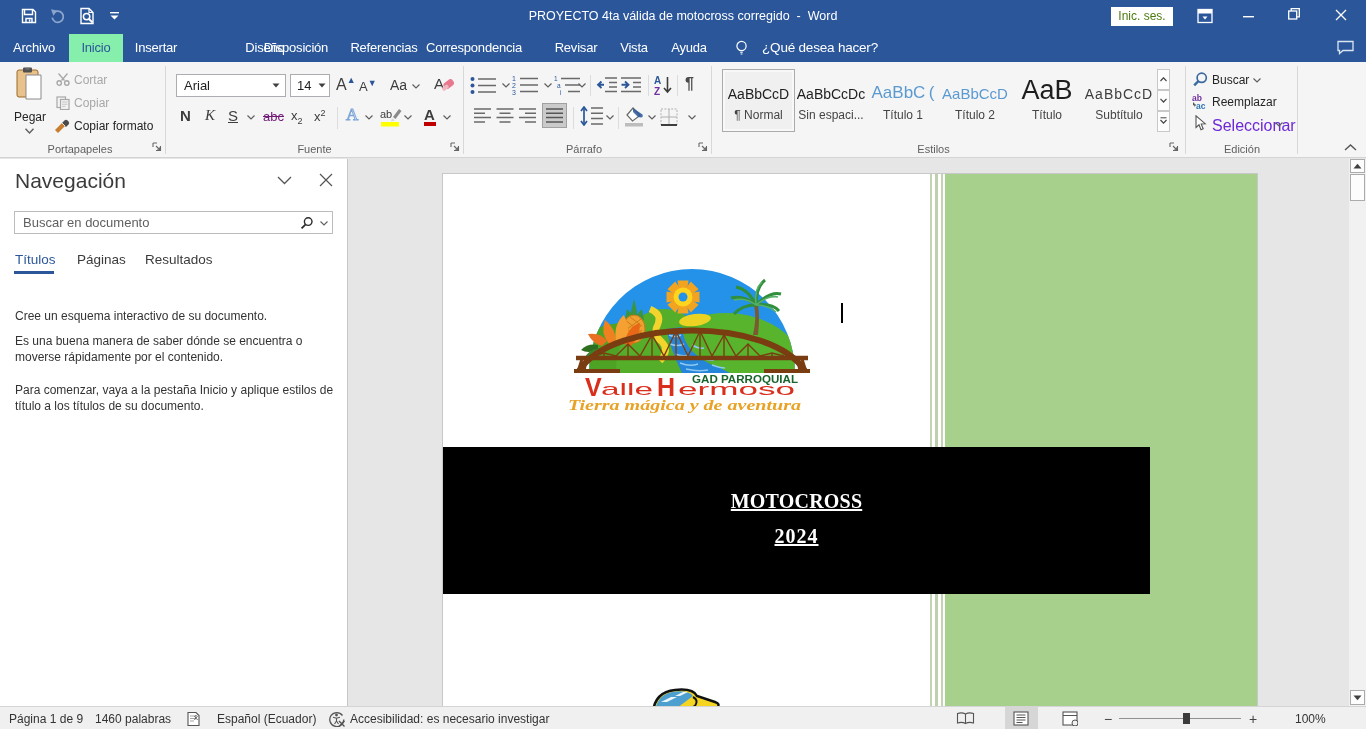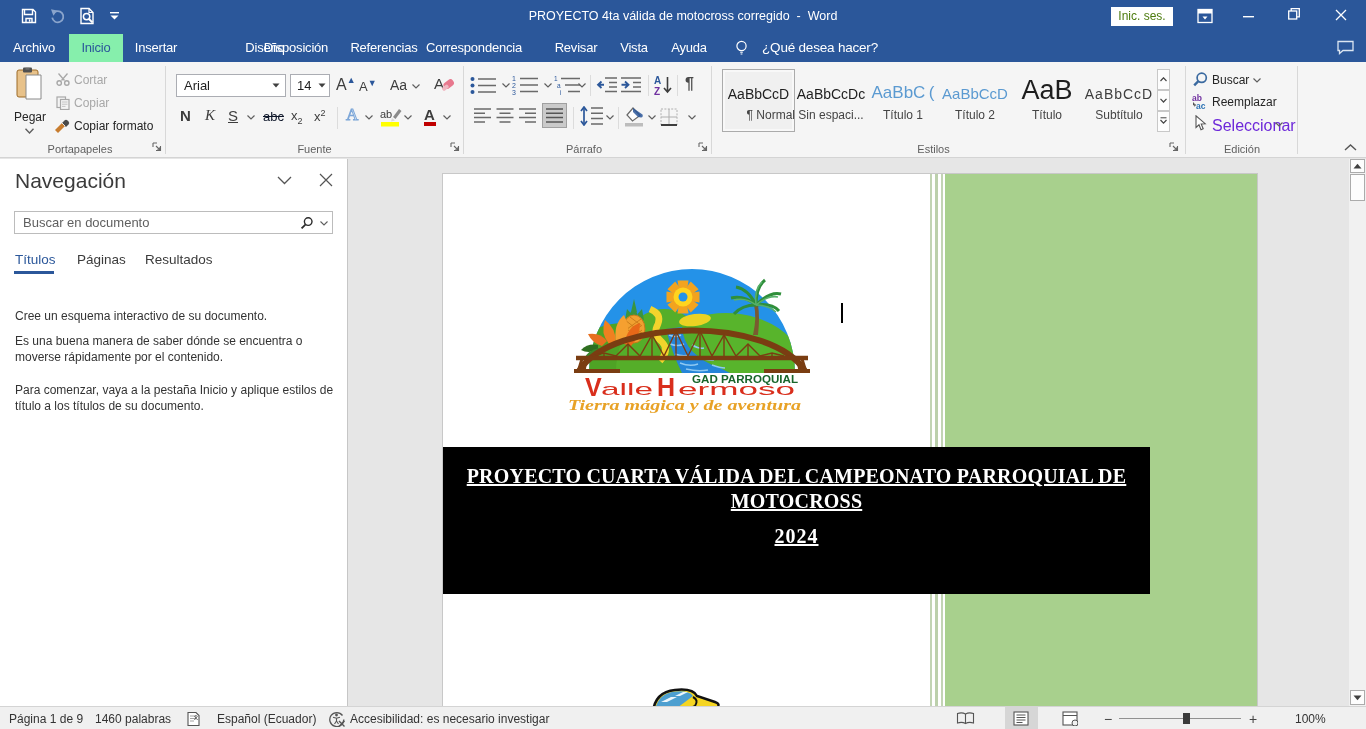--- a/index.html
+++ b/index.html
@@ -150,21 +150,21 @@
       <text x="0" y="14" font-size="15" fill="#3d3d3d" font-family="Liberation Sans">A</text>
       <rect x="9" y="6" width="11" height="7" rx="3.2" fill="#e8788e" transform="rotate(-38 14 9)"></rect>
       <rect x="8" y="11" width="7" height="4" rx="1.5" fill="#f0b7c2" transform="rotate(-38 11 13)"></rect>
     </svg>
     <div class="abs" style="left:180px;top:45px;width:14px;font-size:15px;font-weight:bold;color:#3d3d3d;">N</div>
     <div class="abs" style="left:205px;top:45px;width:14px;font-size:15px;font-style:italic;font-family:'Liberation Serif',serif;color:#3d3d3d;">K</div>
     <div class="abs" style="left:228px;top:45px;width:14px;font-size:15px;text-decoration:underline;color:#3d3d3d;">S</div>
     <svg class="abs" style="left:247px;top:53px;" width="8" height="5" viewBox="0 0 8 5">
         <path d="M0.5 0.5 L4 4 L7.5 0.5" fill="none" stroke="#5f5f5f" stroke-width="1.2"></path>
       </svg>
-    <div class="abs" style="left:263px;top:47px;font-size:13px;color:#0f172a;text-decoration:line-through;">abc</div>
+    <div class="abs" style="left:263px;top:47px;font-size:13px;color:#701a75;text-decoration:line-through;">abc</div>
     <div class="abs" style="left:291px;top:46px;font-size:13px;color:#3d3d3d;">x<sub style="font-size:9px;">2</sub></div>
     <div class="abs" style="left:314px;top:46px;font-size:13px;color:#3d3d3d;">x<sup style="font-size:9px;">2</sup></div>
     <div class="gsep" style="left:337px;top:45px;height:22px;background:#dcdcdc;"></div>
     <div class="abs" style="left:346px;top:43px;font-size:17px;font-family:'Liberation Serif',serif;color:#eef4fa;-webkit-text-stroke:1px #7da7d8;">A</div>
     <svg class="abs" style="left:365px;top:53px;" width="8" height="5" viewBox="0 0 8 5">
         <path d="M0.5 0.5 L4 4 L7.5 0.5" fill="none" stroke="#5f5f5f" stroke-width="1.2"></path>
       </svg>
     <svg class="abs" style="left:380px;top:45px;" width="22" height="20" viewBox="0 0 22 20">
       <text x="0" y="11" font-size="11" fill="#3d3d3d" font-family="Liberation Sans">ab</text>
       <path d="M13 10 L19 2 L21.5 4 L15.5 12 Z" fill="#8a8a8a"></path>
@@ -270,21 +270,21 @@
       </svg>
     <div class="grplabel" style="left:464px;width:240px;">Párrafo</div>
     <svg class="launcher" style="left:697px;" width="12" height="12" viewBox="0 0 12 12">
       <path d="M2 2 H6 M2 2 V6 M9.5 5 V9.5 H5" fill="none" stroke="#666" stroke-width="1.1"></path>
         <path d="M5 5 L9 9 M9 9 V6 M9 9 H6" stroke="#666" stroke-width="1.1" fill="none"></path>
     </svg>
     <div class="gsep" style="left:711px;"></div>
 
     <div class="abs" style="left:722px;top:7px;width:73px;height:63px;background:#f0f0f0;border:1px solid #ababab;box-shadow:inset 0 0 0 2px #f8f8f8;"></div>
     <div class="abs" style="left:722px;top:24px;width:73px;text-align:center;font-size:14px;color:#1e1e1e;">AaBbCcD</div>
-    <div class="abs" style="left:722px;top:46px;width:73px;text-align:right;font-size:12px;color:#444;">¶ Normal</div>
+    <div class="abs" style="left:722px;top:46px;width:73px;text-align:center;font-size:12px;color:#444;">¶ Normal</div>
     <div class="abs" style="left:795px;top:24px;width:72px;text-align:center;font-size:14px;color:#1e1e1e;">AaBbCcDc</div>
     <div class="abs" style="left:795px;top:46px;width:72px;text-align:center;font-size:12px;color:#444;">Sin espaci...</div>
     <div class="abs" style="left:867px;top:21px;width:72px;text-align:center;font-size:17px;color:#5b9ad1;">AaBbC (</div>
     <div class="abs" style="left:867px;top:46px;width:72px;text-align:center;font-size:12px;color:#444;">Título 1</div>
     <div class="abs" style="left:939px;top:23px;width:72px;text-align:center;font-size:15px;color:#5b9ad1;">AaBbCcD</div>
     <div class="abs" style="left:939px;top:46px;width:72px;text-align:center;font-size:12px;color:#444;">Título 2</div>
     <div class="abs" style="left:1011px;top:13px;width:72px;text-align:center;font-size:27px;color:#1e1e1e;">AaB</div>
     <div class="abs" style="left:1011px;top:46px;width:72px;text-align:center;font-size:12px;color:#444;">Título</div>
     <div class="abs" style="left:1083px;top:24px;width:72px;text-align:center;font-size:14px;color:#3d3d3d;letter-spacing:1px;">AaBbCcD</div>
     <div class="abs" style="left:1083px;top:46px;width:72px;text-align:center;font-size:12px;color:#444;">Subtítulo</div>
@@ -412,21 +412,21 @@
         <g fill="#d92e1c" font-family="Liberation Sans">
           <text x="17" y="131" font-size="25" font-weight="bold">V</text>
           <text x="33" y="130" font-size="17" textLength="52" lengthAdjust="spacingAndGlyphs">alle</text>
           <text x="89" y="131" font-size="25" font-weight="bold">H</text>
           <text x="110" y="130" font-size="17" textLength="117" lengthAdjust="spacingAndGlyphs">ermoso</text>
         </g>
         <text x="0" y="145" font-size="15.5" font-style="italic" font-weight="bold" fill="#e8a226" font-family="Liberation Serif" textLength="233" lengthAdjust="spacingAndGlyphs">Tierra mágica y de aventura</text>
       </svg>
       <div class="abs" style="left:398px;top:129px;width:1.5px;height:20px;background:#000;"></div>
       <div id="blackbox">
-        <div style="margin-top:17px;font-size:20px;line-height:25px;letter-spacing:0.2px;"><u>PROYECTO CUARTA VÁLIDA DEL CAMPEONATO PARROQUIAL DE</u><br><u>MOTOCROSS</u></div>
+        <div style="margin-top:17px;font-size:20px;line-height:25px;letter-spacing:0.2px;"><br><u>MOTOCROSS</u></div>
         <div style="margin-top:11px;font-size:20px;letter-spacing:1px;"><u>2024</u></div>
       </div>
       <svg class="abs" style="left:200px;top:510px;" width="80" height="30" viewBox="0 0 80 30">
         <path d="M10 28 Q12 8 32 6 Q50 4 54 12 L72 18 Q78 20 74 24 L58 28 Z" fill="#f5d522" stroke="#111" stroke-width="2.5"></path>
         <path d="M12 26 Q15 9 33 7.5 Q46 6.5 50 12 Q42 18 34 24 Q28 27 22 27 Z" fill="#4d9fd0"></path>
         <path d="M18 18 l10 -5 l6 0 l-10 5 Z M32 12 l8 -4 l5 0 l-8 4 Z" fill="#fff" opacity="0.9"></path>
         <path d="M50 13 Q56 16 52 22 L44 26" fill="none" stroke="#111" stroke-width="2"></path>
       </svg>
     </div>
     <div id="navpane">

